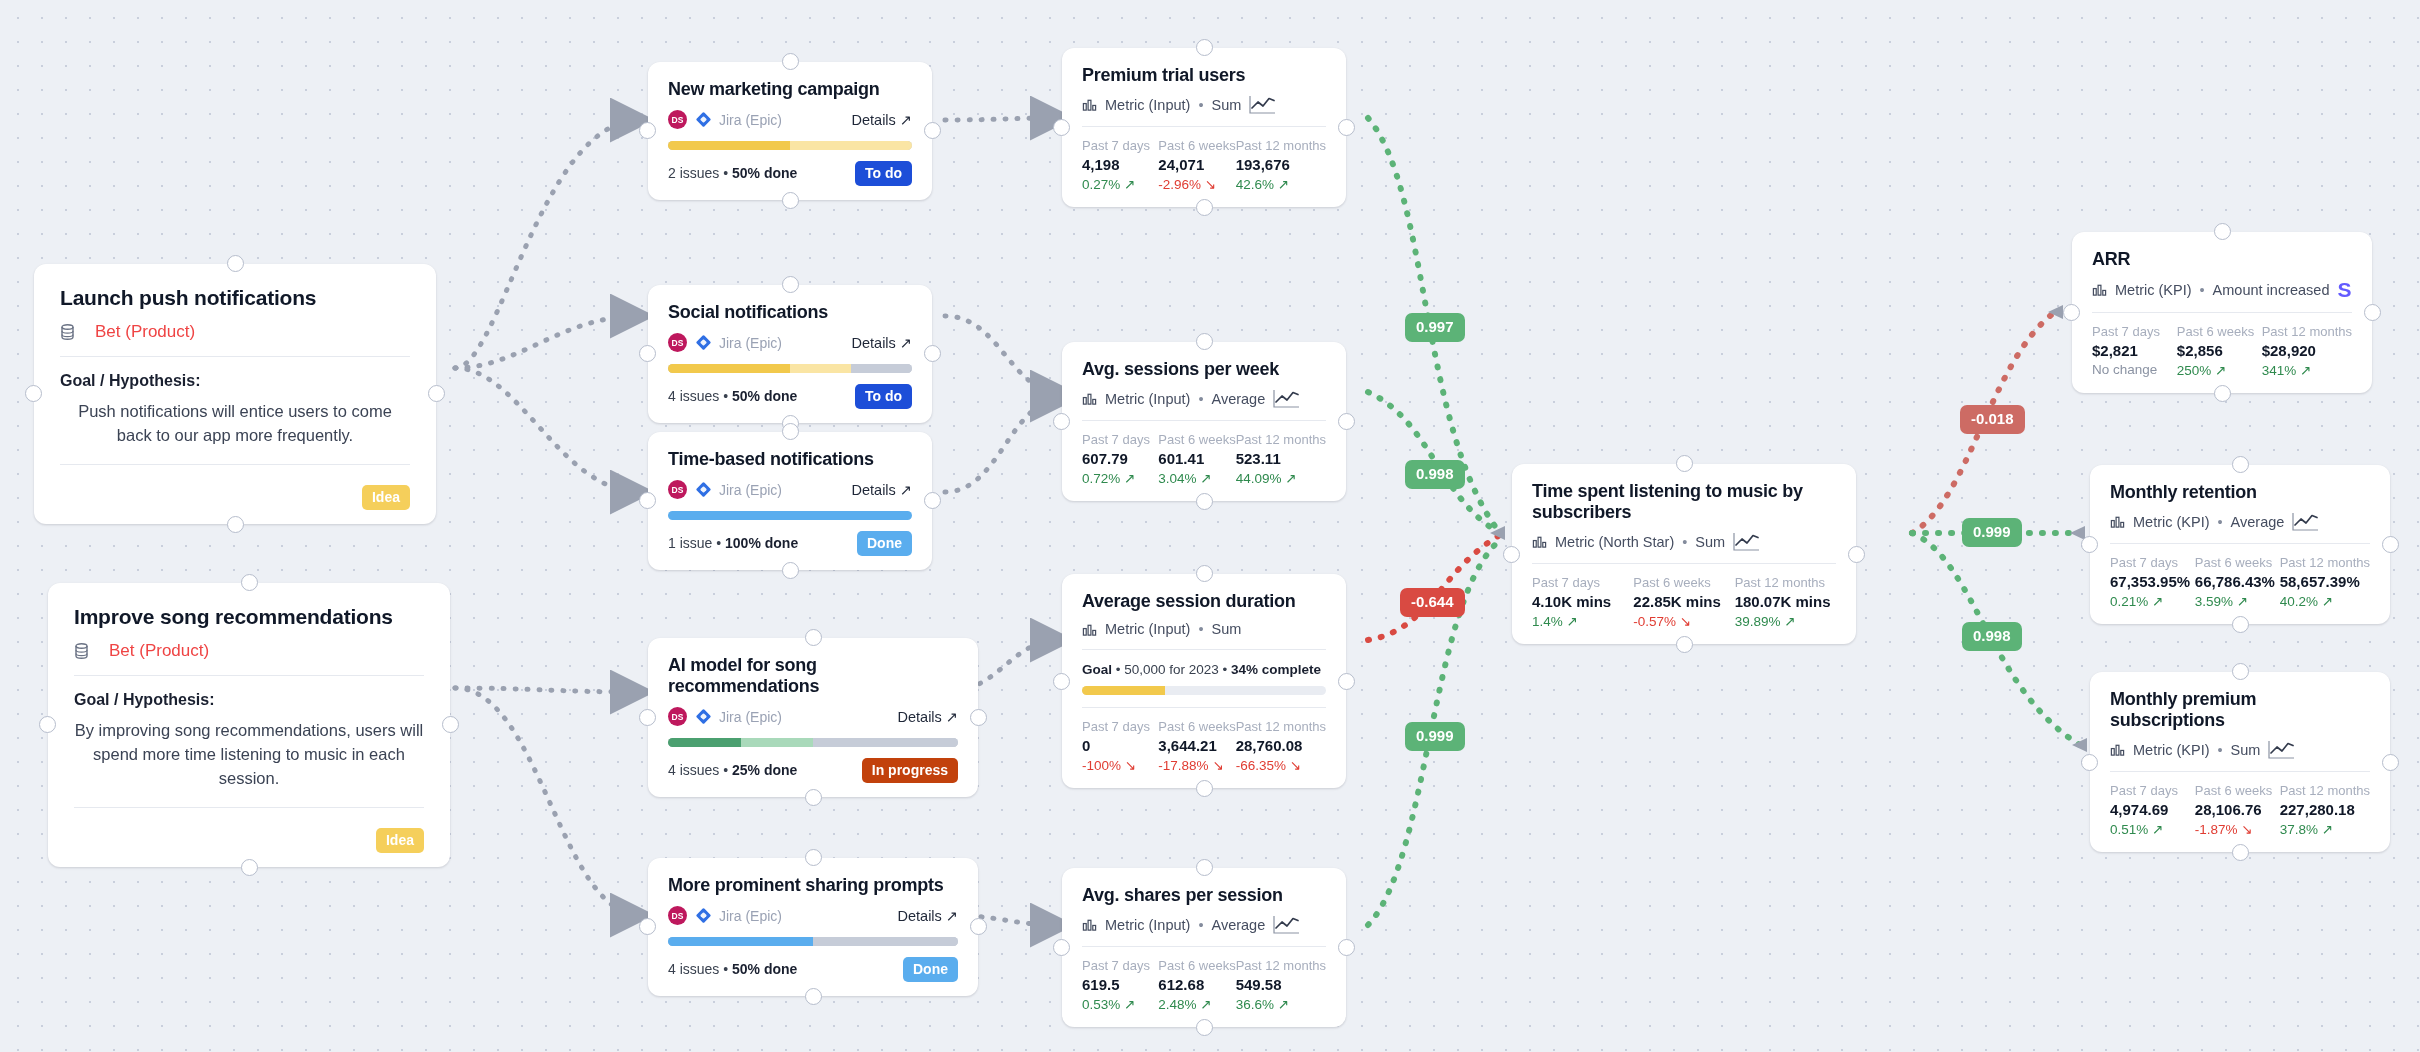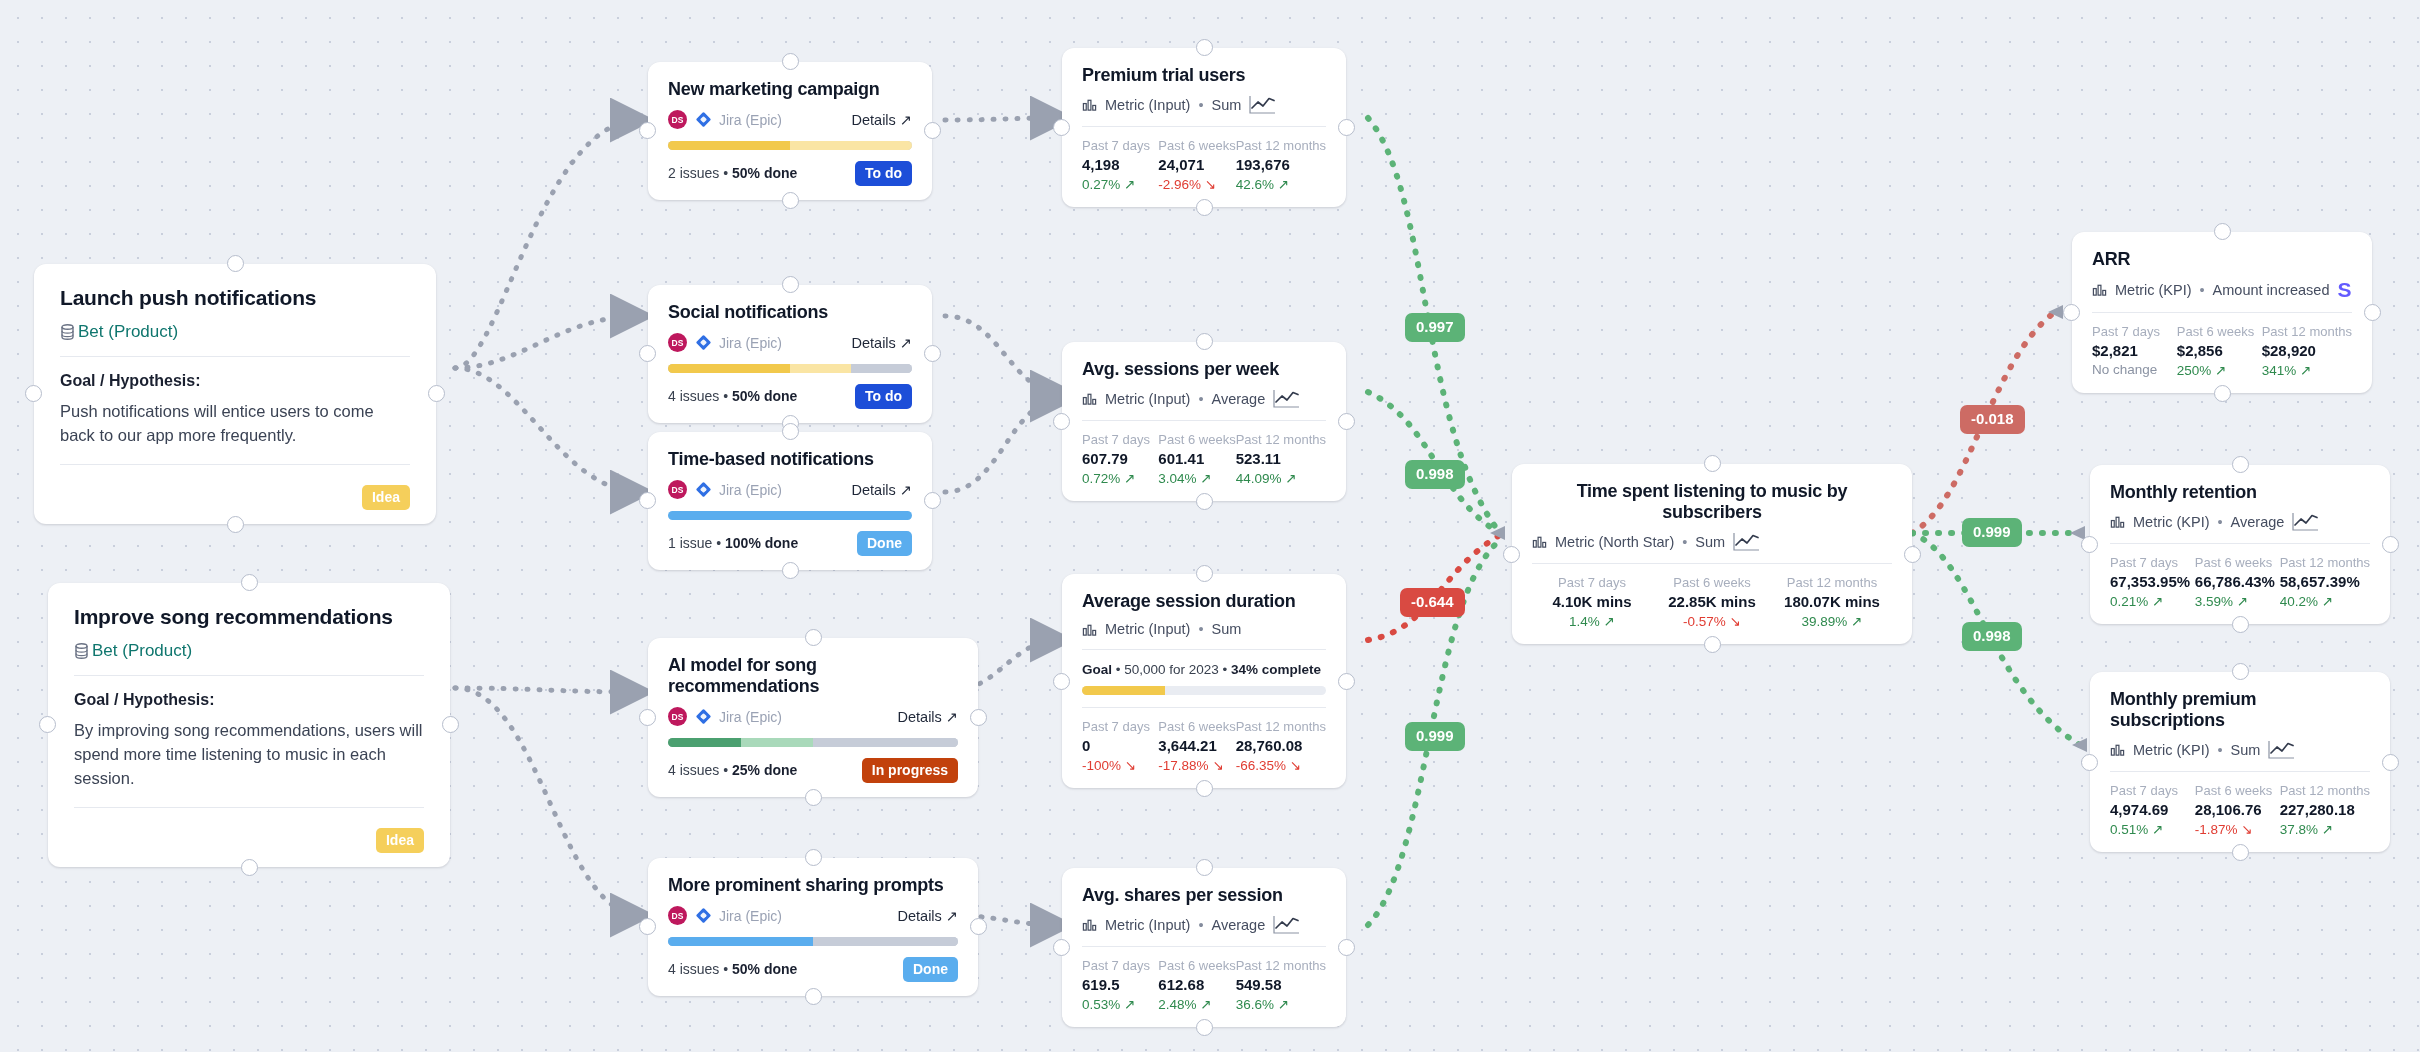--- a/index.html
+++ b/index.html
@@ -25,25 +25,25 @@
   .handle { position: absolute; width: 17px; height: 17px; border-radius: 50%;
             background: #fff; border: 1.6px solid #b6bdcc; z-index: 6; }
   .h-l { left: -9px; top: 50%; margin-top: -8.5px; }
   .h-r { right: -9px; top: 50%; margin-top: -8.5px; }
   .h-t { top: -9px; left: 50%; margin-left: -8.5px; }
   .h-b { bottom: -9px; left: 50%; margin-left: -8.5px; }
 
   
   .bet { width: 402px; padding: 22px 26px 14px; }
   .bet .title { font-size: 21px; font-weight: bold; color: #101828; letter-spacing: -.2px; }
-  .bet .meta { display: flex; align-items: center; gap: 3px; margin-top: 12px;
-               font-size: 17px; color: #0f766e; }
+  .bet .meta { display: flex; align-items: center; gap: 20px; margin-top: 12px;
+               font-size: 17px; color: #ef4444; }
   .bet .divider { height: 1px; background: #e6e9ef; margin: 14px 0 0; }
   .bet .gh { font-size: 16px; font-weight: bold; color: #1a2030; margin-top: 15px; }
-  .bet .body { font-size: 16.5px; line-height: 1.45; color: #3b4354; margin-top: 10px; }
+  .bet .body { font-size: 16.5px; line-height: 1.45; color: #3b4354; margin-top: 10px; text-align: center; }
   .bet .foot { margin-top: 16px; border-top: 1px solid #e6e9ef; padding-top: 20px;
                display: flex; justify-content: flex-end; }
 
   .badge { font-size: 14px; font-weight: bold; color: #fff; border-radius: 5px; padding: 4px 10px; line-height: 1.2; }
   .badge.idea { background: #f5cf5b; color: #fff; }
   .badge.todo { background: #1d4ed8; color: #fff; }
   .badge.done { background: #5aadee; color: #fff; }
   .badge.prog { background: #c2410c; color: #fff; }
 
   
@@ -59,21 +59,21 @@
   .epic .details { margin-left: auto; font-size: 14.5px; color: #1f2738; white-space: nowrap; }
   .prog-bar { display: flex; height: 9px; border-radius: 5px; overflow: hidden; margin-top: 12px; background:#c6ccd8; }
   .prog-bar > i { display: block; height: 100%; }
   .epic .foot { display: flex; align-items: center; margin-top: 11px; }
   .epic .stat { font-size: 14px; color: #39414f; }
   .epic .stat b { font-weight: bold; color: #1a2030; }
   .epic .foot .badge { margin-left: auto; }
 
   
   .metric { width: 284px; padding: 17px 20px 15px; }
-  .metric.ns { width: 400px; text-align: center; }
+  .metric.ns { width: 344px; }
   .metric.kpi-wide { width: 300px; }
   .metric .title { font-size: 18px; font-weight: bold; color: #101828; letter-spacing: -.25px; }
   .metric .sub { display: flex; align-items: center; gap: 8px; margin-top: 9px;
                  font-size: 14.5px; color: #454d60; }
   .metric .sep { color: #848c9d; }
   .metric .hr { height: 1px; background: #e6e9ef; margin: 12px 0 0; }
   .goal-row { font-size: 13.5px; color: #39414f; margin-top: 12px; }
   .goal-row b { font-weight: bold; color: #1a2030; }
   .goal-bar { height: 9px; border-radius: 5px; background: #e9ecf2; margin-top: 9px; overflow: hidden; }
   .goal-bar > i { display: block; height: 100%; background: #f2c94c; }

